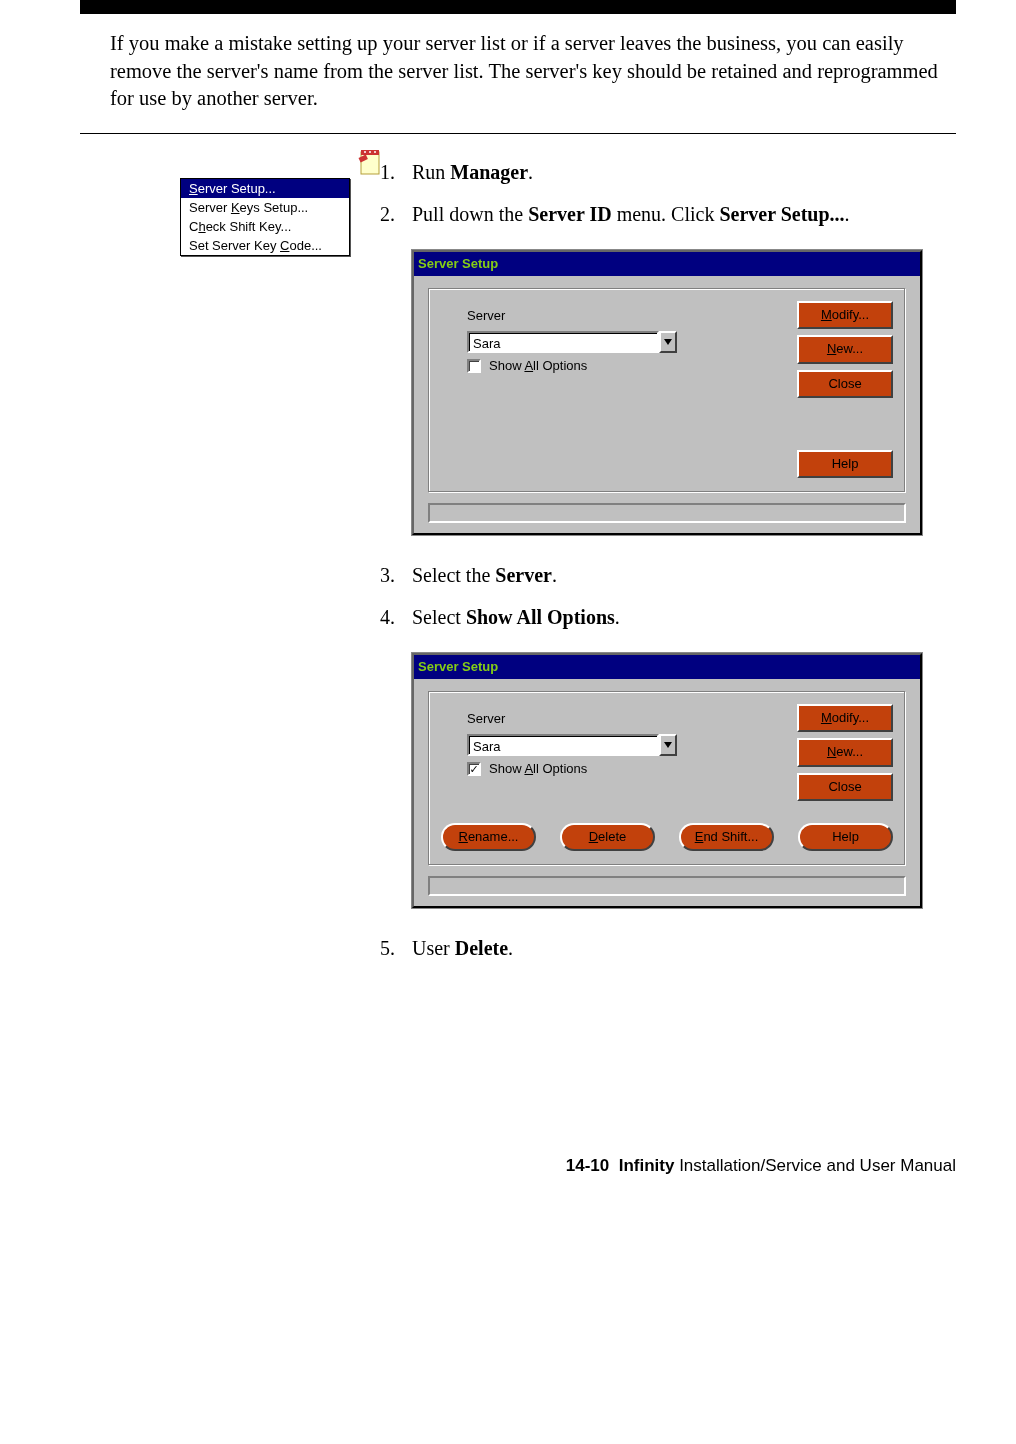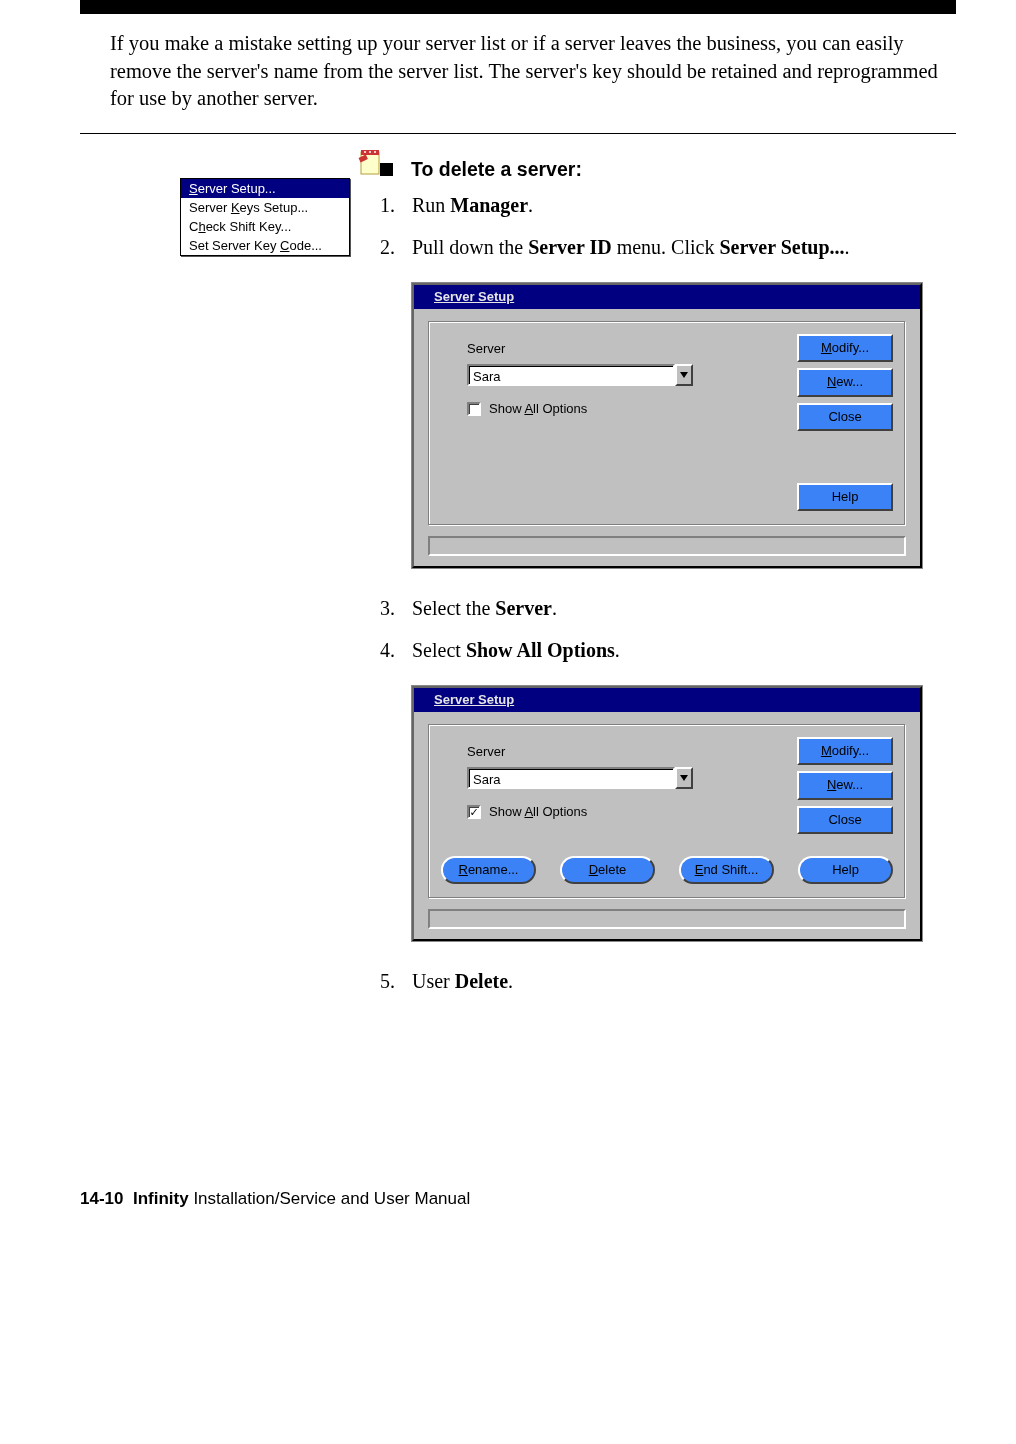--- a/index.html
+++ b/index.html
@@ -125,57 +125,56 @@
     border-right-color: #000;
     border-bottom-color: #000;
     background: #c0c0c0;
     font-family: "MS Sans Serif", Arial, sans-serif;
     font-size: 13px;
     margin: 22px 0 26px 0;
     box-shadow: 0 0 0 1px #888;
   }
   .dlg .titlebar {
     background: #000080;
-    color: #e5e5e5;
+    color: #84cc16;
     font-weight: bold;
-    padding: 3px 20px;
+    padding: 3px 4px;
     font-size: 13px;
-    text-decoration: underline;
   }
   .dlg .body {
     padding: 12px 14px 10px 14px;
   }
   .dlg .frame {
     border: 1px solid #808080;
     border-right-color: #fff;
     border-bottom-color: #fff;
     box-shadow: inset -1px -1px 0 #808080, inset 1px 1px 0 #fff;
     padding: 12px 12px 14px 12px;
     position: relative;
     background: #c0c0c0;
   }
   .dlg .row { display: flex; align-items: flex-start; }
   .dlg .left-area { flex: 1; padding: 6px 16px 0 26px; }
   .dlg .right-btns { width: 96px; display: flex; flex-direction: column; gap: 6px; }
   .dlg .right-btns.spaced .spacer { height: 40px; }
   .winbtn {
-    background: #3b82f6;
+    background: #c2410c;
     border: 2px solid;
     border-color: #fff #404040 #404040 #fff;
     padding: 3px 0;
     text-align: center;
     font-size: 13px;
     width: 96px;
     cursor: default;
   }
   .winlabel { margin-bottom: 6px; }
   .combo {
     display: flex;
-    width: 226px;
-    margin-bottom: 14px;
+    width: 210px;
+    margin-bottom: 4px;
   }
   .combo .field {
     flex: 1;
     background: #fff;
     border: 2px solid;
     border-color: #808080 #fff #fff #808080;
     box-shadow: inset 1px 1px 0 #000;
     padding: 2px 4px;
     height: 22px;
   }
@@ -216,20 +215,21 @@
     justify-content: space-between;
     margin-top: 22px;
   }
   .btnrow .winbtn { width: 100px; border-radius: 14px; }
 
   .footer {
     position: relative;
     margin-top: 180px;
     font-family: Arial, Helvetica, sans-serif;
     font-size: 17px;
+    text-align: right;
   }
   .footer .pn { font-weight: bold; }
 </style>
 </head>
 <body>
 <div class="page">
 
   <div class="top-bar"></div>
 
 
@@ -254,24 +254,20 @@
         <div class="menu-box">
           <div class="mi selected"><span></span><u>S</u><span>erver Setup...</span></div>
           <div class="mi"><span>Server </span><u>K</u><span>eys Setup...</span></div>
           <div class="mi"><span>C</span><u>h</u><span>eck Shift Key...</span></div>
           <div class="mi"><span>Set Server Key </span><u>C</u><span>ode...</span></div>
         </div>
       </div>
     </div>
 
     <div class="right-col">
-      <div class="proc-head">
-        <span class="square"></span>
-        <span>To delete a server:</span>
-      </div>
 
       <ol class="steps">
         <li><span>Run </span><span class="bold">Manager</span><span>.</span></li>
         <li><span>Pull down the </span><span class="bold">Server ID</span><span> menu. Click </span><span class="bold">Server Setup...</span><span>.</span>
 
           
           <div class="dlg">
             <div class="titlebar">Server Setup</div>
             <div class="body">
               <div class="frame">

